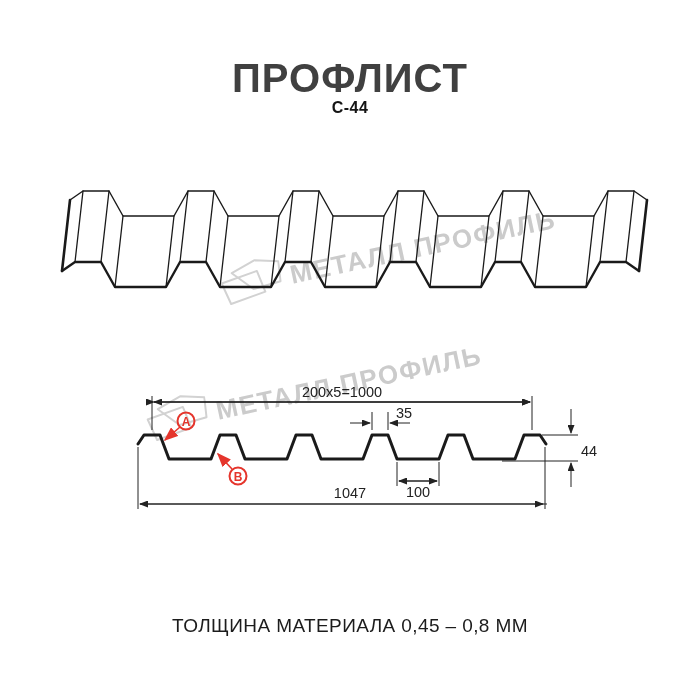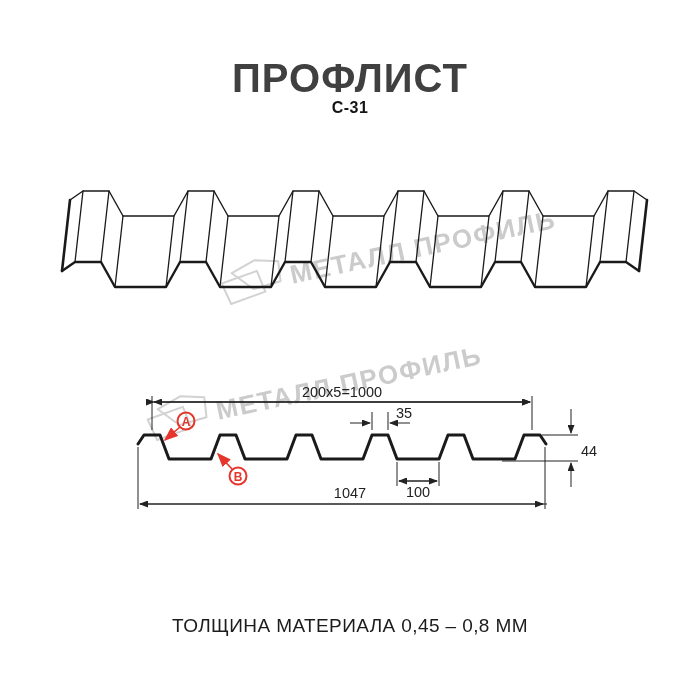--- a/index.html
+++ b/index.html
@@ -20,21 +20,21 @@
   svg text{font-family:"Liberation Sans","DejaVu Sans",sans-serif;}
   .dim-text{font-size:14.5px;fill:#222222;}
   .red-label{font-size:12px;font-weight:bold;}
 </style>
 </head>
 <body>
 
 <div class="canvas">
 
   <h1 class="page-title">ПРОФЛИСТ</h1>
-  <div class="profile-code">С-31</div>
+  <div class="profile-code">С-44</div>
 
   <div class="wm wm1">
     <span>
       <svg width="64" height="44" viewBox="0 0 64 44">
         <g fill="none" stroke="#d2d2d2" stroke-width="2" stroke-linejoin="round">
           <path d="M15,10 L40,2 L63,8 L61,28 L33,30 Z"></path>
           <path d="M3,18 L40,13 L44,35 L8,40 Z"></path>
         </g>
       </svg>
     </span>

